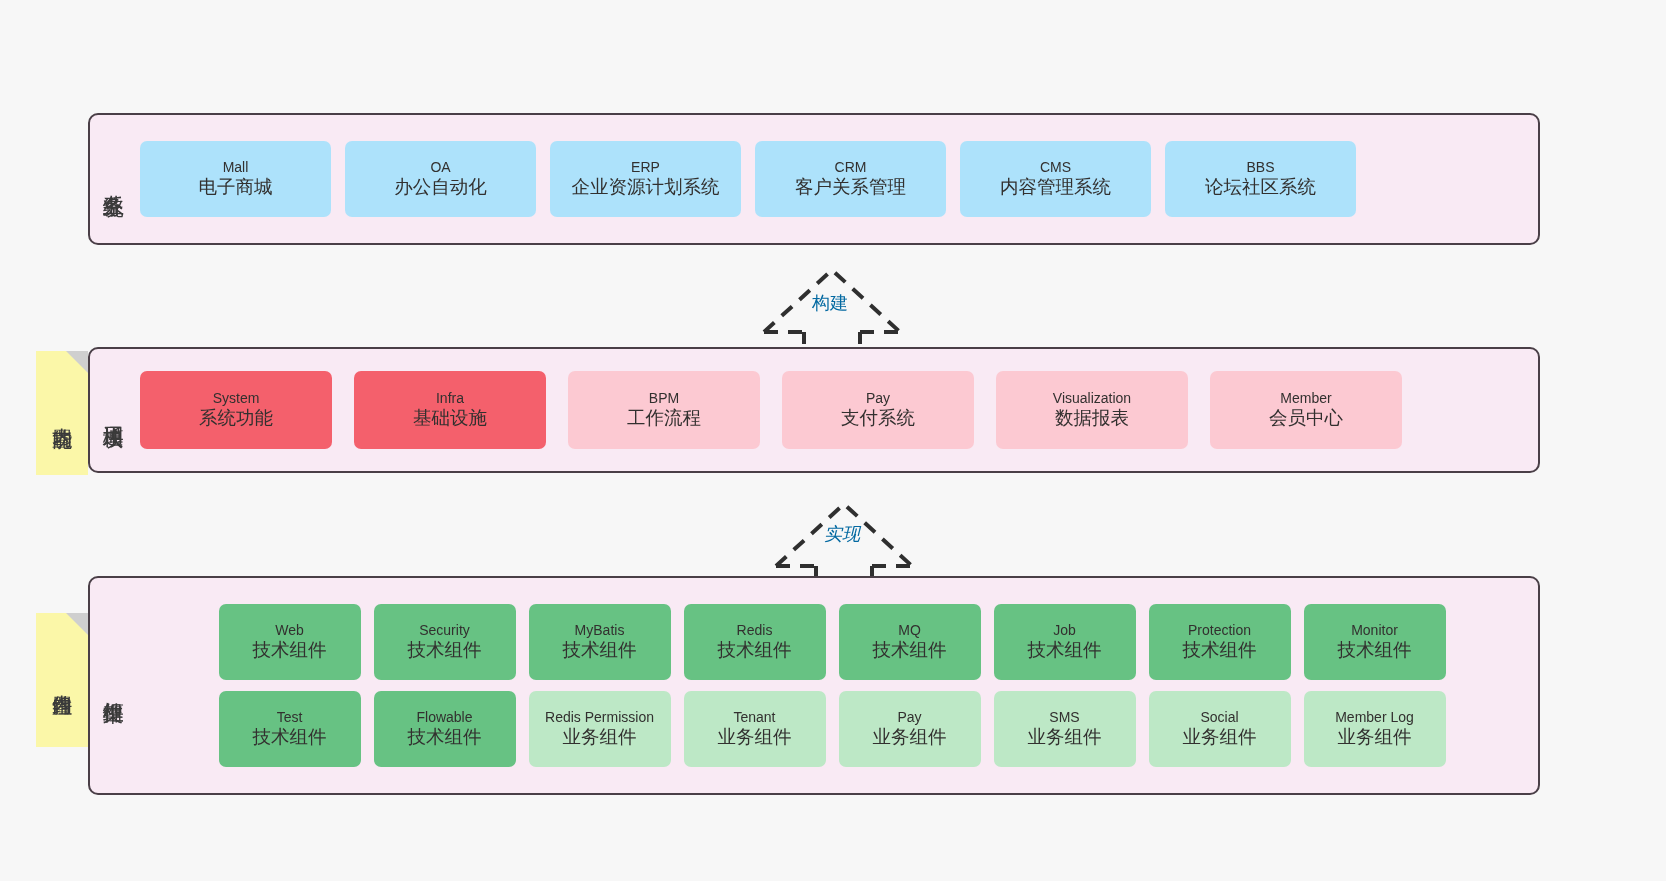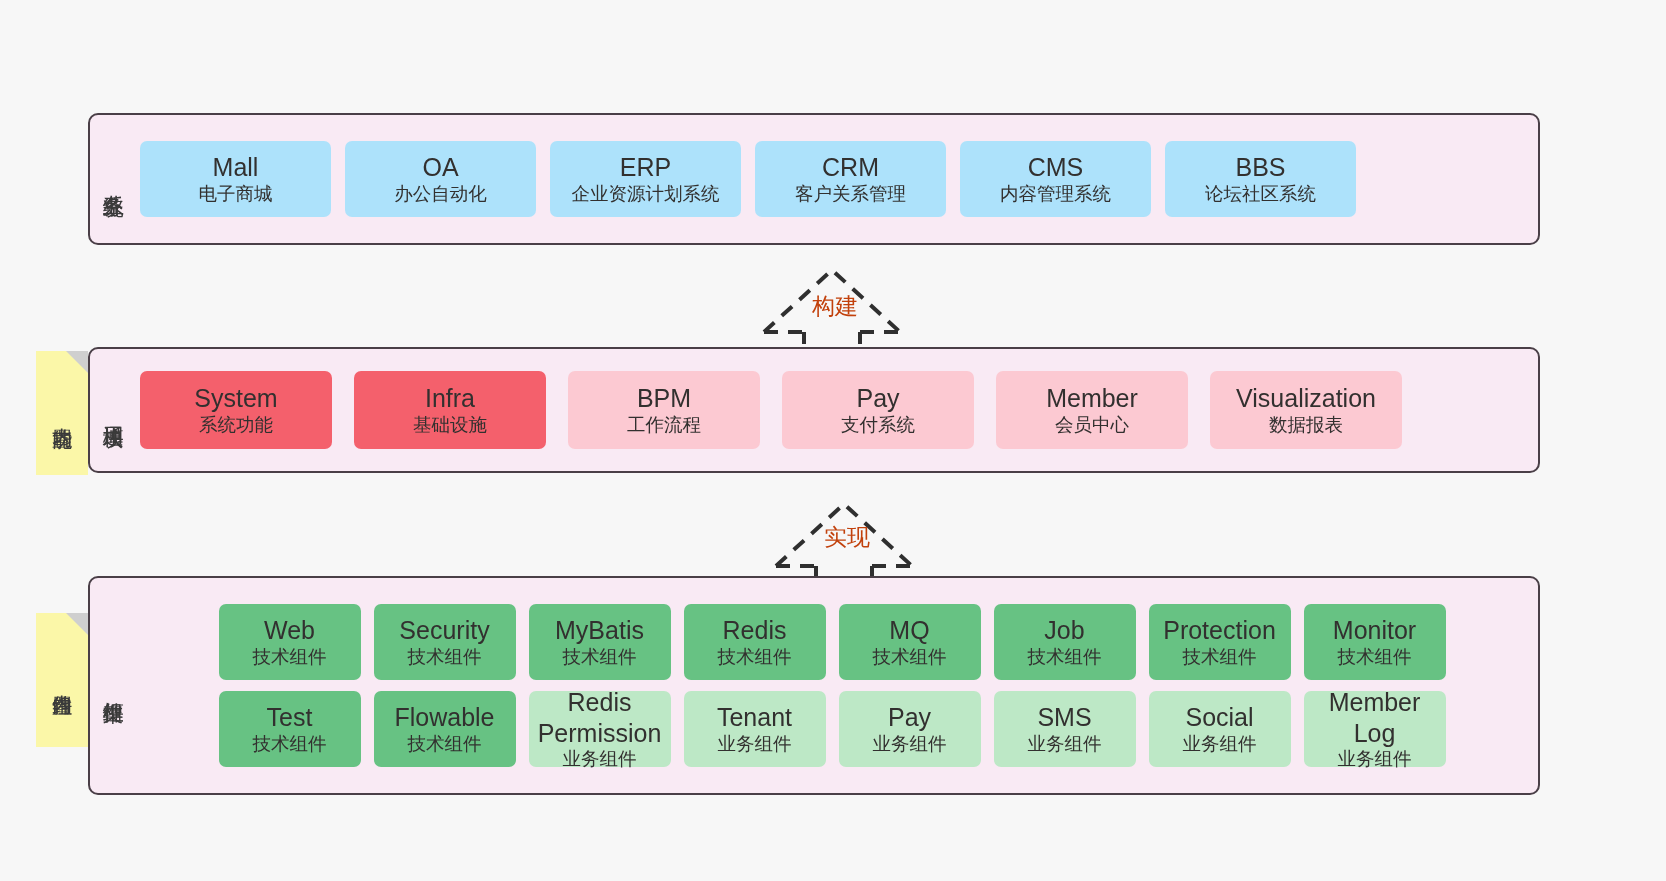--- a/index.html
+++ b/index.html
@@ -61,21 +61,21 @@
     display: flex;
     flex-direction: column;
     align-items: center;
     justify-content: center;
     text-align: center;
     font-size: 19px;
     line-height: 1.22;
     color: #32302f;
     padding: 4px 6px;
   }
-  .card .card-title { font-size: 25px; }
+  .card .card-title { font-size: 14px; }
   .card .card-sub   { font-size: 18.5px; }
 
   .c-blue        { background: #ade2fb; }
   .c-red         { background: #f4606c; }
   .c-pink        { background: #fcc9d2; align-items: center; }
   .c-green       { background: #67c283; }
   .c-lightgreen  { background: #bde8c6; }
 
   
   #layer-business { left: 88px; top: 113px; width: 1452px; height: 132px; }
@@ -126,28 +126,28 @@
   #sticky-functions  { left: 36px; top: 351px; width: 52px; height: 124px; }
   #sticky-components { left: 36px; top: 613px; width: 52px; height: 134px; }
 
   
   .arrow {
     position: absolute;
     pointer-events: none;
   }
   .arrow-label {
     position: absolute;
-    font-size: 23px;
-    color: #c2410c;
+    font-size: 18px;
+    color: #0369a1;
     white-space: nowrap;
   }
   #arrow-build  { left: 752px; top: 258px; width: 160px; height: 86px; }
   #arrow-build-label  { left: 812px; top: 291px; }
   #arrow-impl   { left: 764px; top: 492px; width: 160px; height: 86px; }
-  #arrow-impl-label   { left: 824px; top: 522px; }
+  #arrow-impl-label   { left: 824px; top: 522px; font-style: italic; }
 </style>
 </head>
 <body>
 
 <div class="canvas">
 
   <div class="layer" id="layer-business">
     <div class="layer-title">业务系统</div>
     <div class="layer-body">
       <div class="card c-blue">
@@ -204,26 +204,26 @@
       </div>
       <div class="card c-pink">
         <span class="card-title">BPM</span>
         <span class="card-sub">工作流程</span>
       </div>
       <div class="card c-pink">
         <span class="card-title">Pay</span>
         <span class="card-sub">支付系统</span>
       </div>
       <div class="card c-pink">
+        <span class="card-title">Visualization</span>
+        <span class="card-sub">数据报表</span>
+      </div>
+      <div class="card c-pink">
         <span class="card-title">Member</span>
         <span class="card-sub">会员中心</span>
-      </div>
-      <div class="card c-pink">
-        <span class="card-title">Visualization</span>
-        <span class="card-sub">数据报表</span>
       </div>
     </div>
   </div>
 
   <svg class="arrow" id="arrow-impl" viewBox="0 0 160 86">
     <path d="M 12 74 L 80 12 L 148 74" fill="none" stroke="#2f2f2f" stroke-width="4" stroke-dasharray="14 10" stroke-linecap="butt"></path>
     <path d="M 52 74 L 52 86" fill="none" stroke="#2f2f2f" stroke-width="4" stroke-dasharray="14 10"></path>
     <path d="M 108 74 L 108 86" fill="none" stroke="#2f2f2f" stroke-width="4" stroke-dasharray="14 10"></path>
     <path d="M 12 74 L 52 74" fill="none" stroke="#2f2f2f" stroke-width="4" stroke-dasharray="14 10"></path>
     <path d="M 108 74 L 148 74" fill="none" stroke="#2f2f2f" stroke-width="4" stroke-dasharray="14 10"></path>

